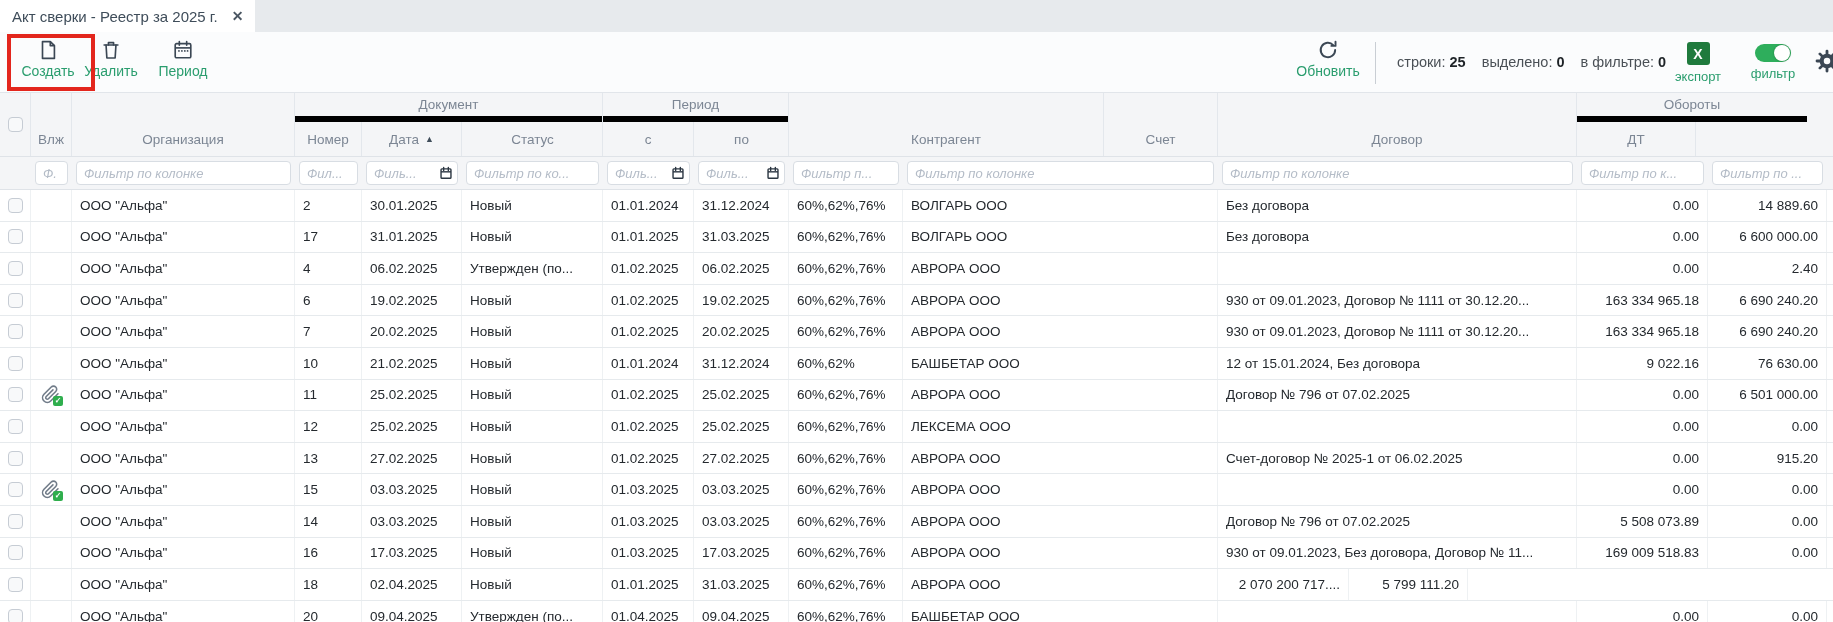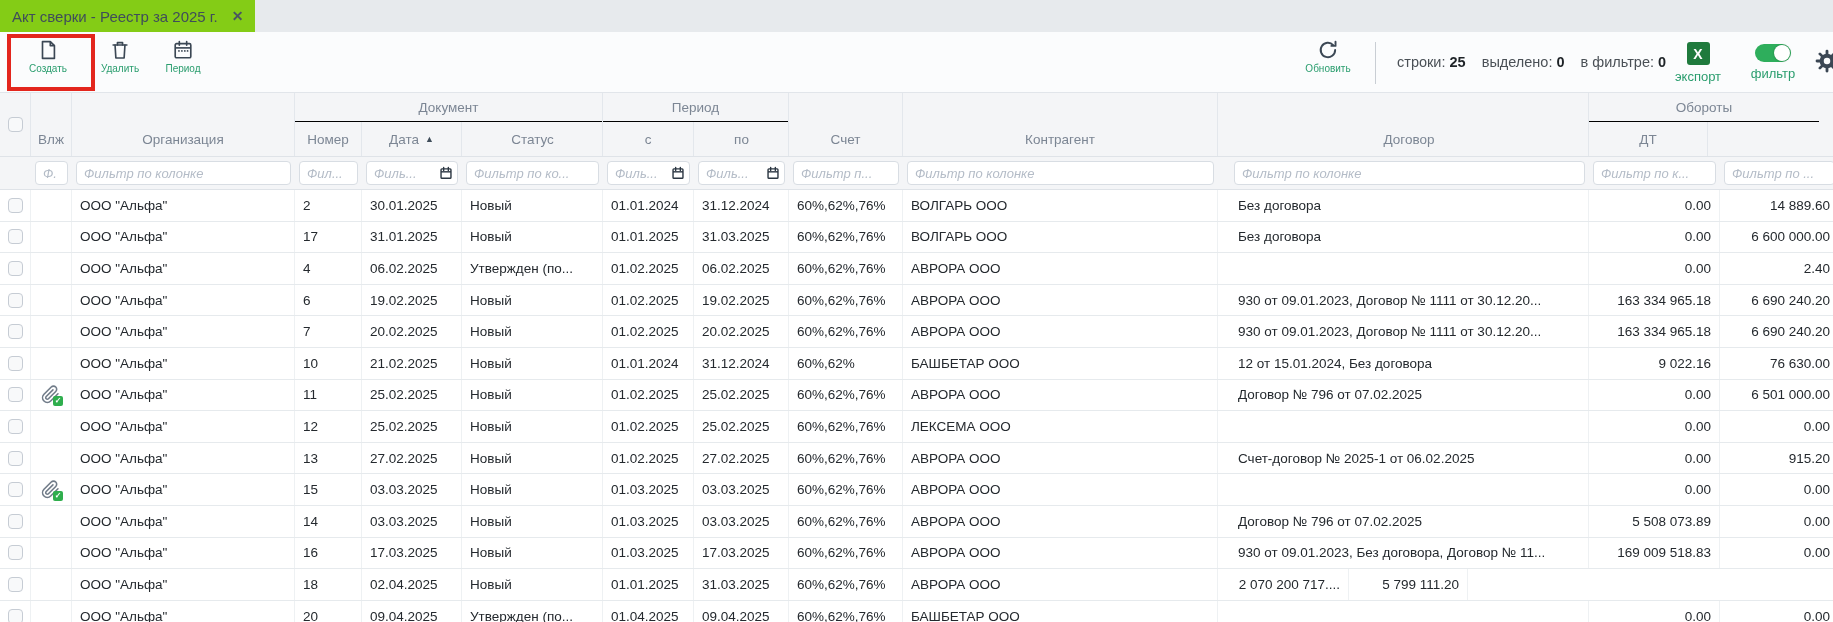--- a/index.html
+++ b/index.html
@@ -2,31 +2,31 @@
 <html><head>
 <meta charset="utf-8">
 <style>
   * { box-sizing: border-box; margin: 0; padding: 0; }
   html,body { background:#fff; }
   body { font-family: "Liberation Sans", sans-serif; }
   .screen { position:relative; width:1833px; height:622px; overflow:hidden; background:#fff; }
 
   
   .tabbar { position:absolute; left:0; top:0; width:1833px; height:32px; background:#e7eaed; }
-  .tab { position:absolute; left:0; top:0; width:255px; height:32px; background:#84cc16;
+  .tab { position:absolute; left:0; top:0; width:255px; height:32px; background:#ffffff;
          display:flex; align-items:center; padding:0 12px; }
   .tab-title { font-size:15px; color:#3f4d5a; white-space:nowrap; }
   .tab-close { margin-left:14px; font-size:14px; font-weight:bold; color:#4a5662; cursor:pointer; }
 
   
   .toolbar { position:absolute; left:0; top:32px; width:1833px; height:60px; background:#fbfcfd; }
   .tbtn { position:absolute; top:7px; width:60px; display:flex; flex-direction:column; align-items:center; cursor:pointer; }
   .tbtn svg { display:block; }
-  .tbtn .tlabel { margin-top:2px; font-size:10px; color:#2a9d6e; white-space:nowrap; }
-  .btn-create { left:18px; } .btn-delete { left:90px; } .btn-period { left:153px; }
+  .tbtn .tlabel { margin-top:2px; font-size:14px; color:#2a9d6e; white-space:nowrap; }
+  .btn-create { left:18px; } .btn-delete { left:81px; } .btn-period { left:153px; }
   .btn-refresh { left:1298px; }
   .red-highlight { position:absolute; left:7px; top:2px; width:88px; height:57px;
                    border:4px solid #e3261d; pointer-events:none; z-index:5; }
   .vsep { position:absolute; left:1375px; top:10px; width:1px; height:42px; background:#c9ced4; }
   .counters { position:absolute; left:1397px; top:0; height:60px; display:flex; align-items:center;
               font-size:14.5px; color:#4a5056; }
   .counters .pair { margin-right:16px; white-space:nowrap; }
   .counters b { color:#1e2327; }
   .excel-block { position:absolute; left:1670px; top:10px; width:56px; display:flex; flex-direction:column; align-items:center; cursor:pointer; }
   .excel-icon { width:23px; height:23px; background:#1f7a3d; border-radius:3px; color:#fff;
@@ -35,31 +35,31 @@
   .toggle-block { position:absolute; left:1744px; top:12px; width:58px; display:flex; flex-direction:column; align-items:center; cursor:pointer; }
   .toggle { width:36px; height:18px; border-radius:9px; background:#2eae5c; position:relative; }
   .toggle .knob { position:absolute; right:1px; top:1px; width:16px; height:16px; border-radius:50%;
                   background:#fff; box-shadow:0 0 2px rgba(0,0,0,.35); }
   .gear { position:absolute; left:1814px; top:48px; top:16px; cursor:pointer; }
 
   
   .table { position:absolute; left:0; top:92px; width:1833px; }
   .c0{width:31px;} .c1{width:41px;} .c2{width:223px;} .c3{width:67px;} .c4{width:100px;}
   .c5{width:141px;} .c6{width:91px;} .c7{width:95px;} .c8{width:114px;} .c9{width:315px;}
-  .c10{width:359px;margin-left:12px;} .c11{width:131px;} .c12{width:119px;} .c13{flex:1 0 40px;}
+  .c10{width:359px;} .c11{width:131px;} .c12{width:119px;} .c13{flex:1 0 40px;}
 
   .thead { display:flex; height:65px; background:#f4f5f7; border-top:1px solid #e1e5ea;
            border-bottom:1px solid #dfe3e8; color:#7c8694; font-size:13.5px; }
   .hcell { flex:none; border-right:1px solid #e3e7ec; display:flex; flex-direction:column; }
   .hcell .hspacer { height:30px; }
   .hcell .hlabel { height:35px; display:flex; align-items:center; justify-content:center; text-align:center; }
   .hcell.center-full { justify-content:center; }
   .hcell.center-full .hlabel { height:auto; line-height:1.2; padding:0 6px; }
   .hblock { flex:none; display:flex; flex-direction:column; border-right:1px solid #e3e7ec; }
-  .hgroup { height:30px; display:flex; align-items:center; justify-content:center; border-bottom:1px solid #000000; }
+  .hgroup { height:30px; display:flex; align-items:center; justify-content:center; border-bottom:6px solid #000000; }
   .hsubrow { display:flex; height:35px; }
   .hsub { flex:none; display:flex; align-items:center; justify-content:center; border-right:1px solid #e3e7ec; }
   .hsub:last-child, .hblock:last-child, .hcell:last-child { border-right:none; }
   .sort-arrow { font-size:9px; margin-left:6px; color:#3f4d5a; }
   .checkbox { width:15px; height:15px; border:1px solid #c6ccd4; border-radius:4px; background:#f8f9fa; }
   .hcheck { align-items:center; justify-content:center; display:flex; flex-direction:row; }
 
   .tfilter { display:flex; height:33px; background:#f4f5f7; border-bottom:1px solid #dfe3e8; }
   .fcell { flex:none; display:flex; align-items:center; padding:0 4px; position:relative; }
   .fcell input { width:100%; height:24px; border:1px solid #d8dde3; border-radius:4px; background:#fff;
@@ -212,27 +212,27 @@
         <div class="hsubrow">
           <div class="hsub c6">
               <span>с</span>
             </div>
           <div class="hsub c7">
               <span>по</span>
             </div>
         </div>
       </div>
 
+      <div class="hcell c9">
+          <span class="hspacer"></span>
+          <span class="hlabel">Контрагент</span>
+        </div>
       <div class="hcell c8">
           <span class="hspacer"></span>
           <span class="hlabel">Счет</span>
-        </div>
-      <div class="hcell c9">
-          <span class="hspacer"></span>
-          <span class="hlabel">Контрагент</span>
         </div>
       <div class="hcell c10">
           <span class="hspacer"></span>
           <span class="hlabel">Договор</span>
         </div>
 
       <div class="hblock" style="width:230px">
         <div class="hgroup">Обороты</div>
         <div class="hsubrow">
           <div class="hsub c12">

